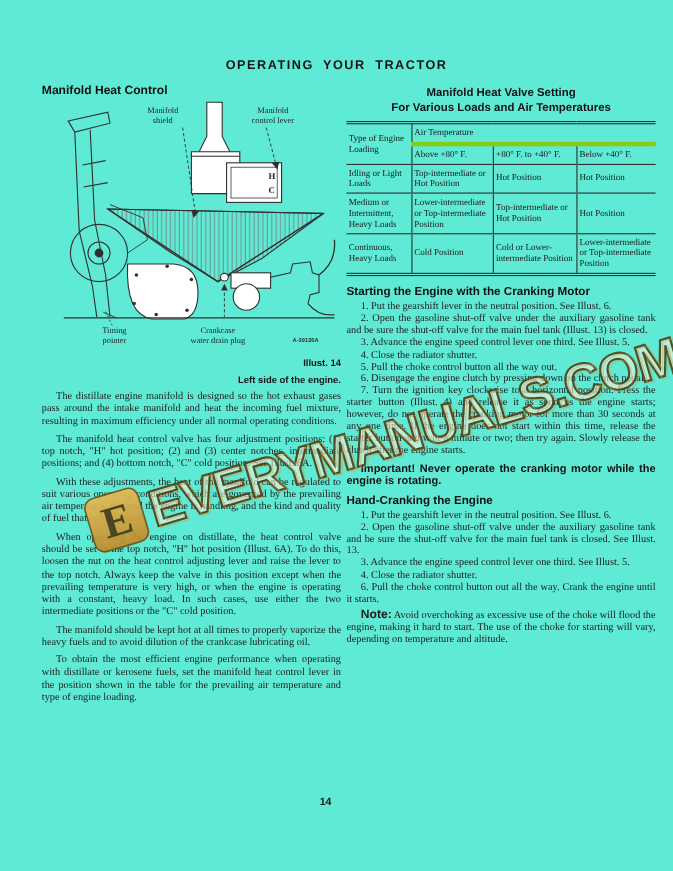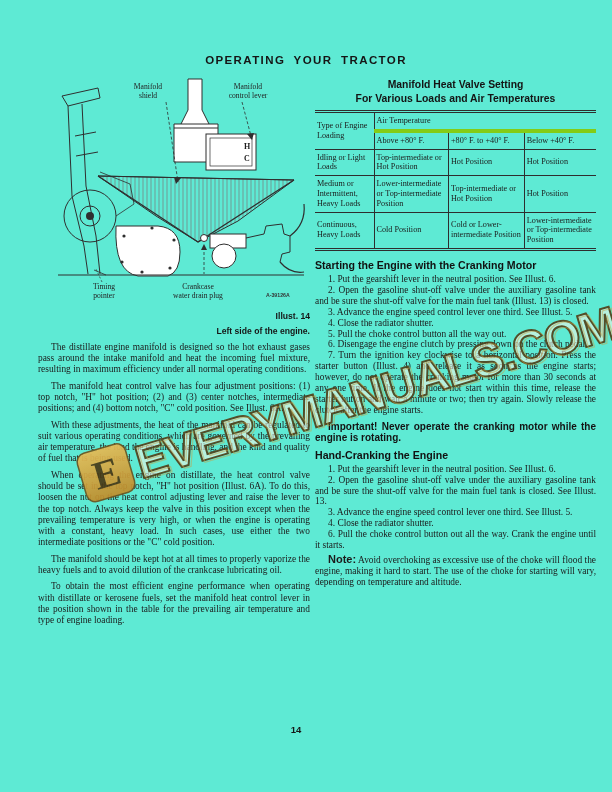--- a/index.html
+++ b/index.html
@@ -44,20 +44,21 @@
   .figcode{font-family:"Liberation Sans",sans-serif;font-size:5.2px;font-weight:bold;fill:#333;}
 </style>
 </head>
 <body>
 
 <div class="page">
 
   <div class="main-title">OPERATING YOUR TRACTOR</div>
 
   <div class="col-left">
+    <div class="sec-heading">Manifold Heat Control</div>
 
     <div class="figure">
       <svg width="272" height="232" viewBox="0 0 272 232">
         <defs>
           <pattern id="hatch" width="4" height="4" patternUnits="userSpaceOnUse">
             <line x1="1" y1="0" x2="1" y2="4" stroke="#777" stroke-width="0.7"></line>
           </pattern>
         </defs>
         <g stroke="#2f2f2f" stroke-width="1" fill="none">
 

